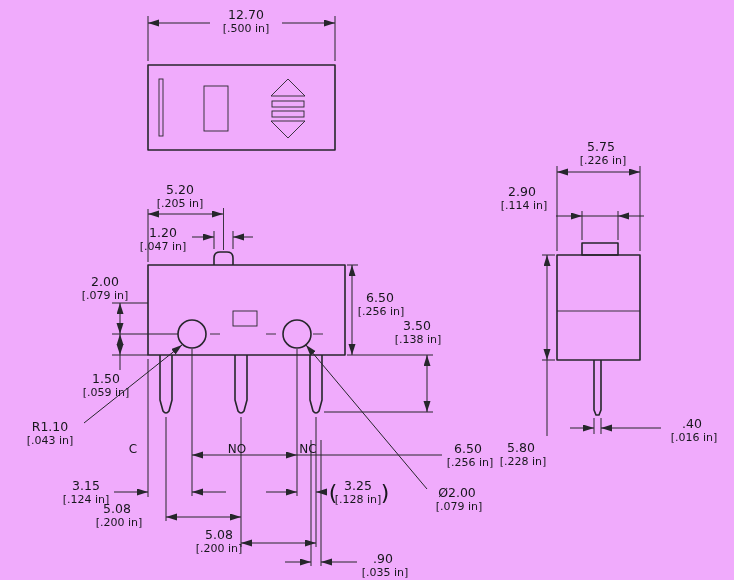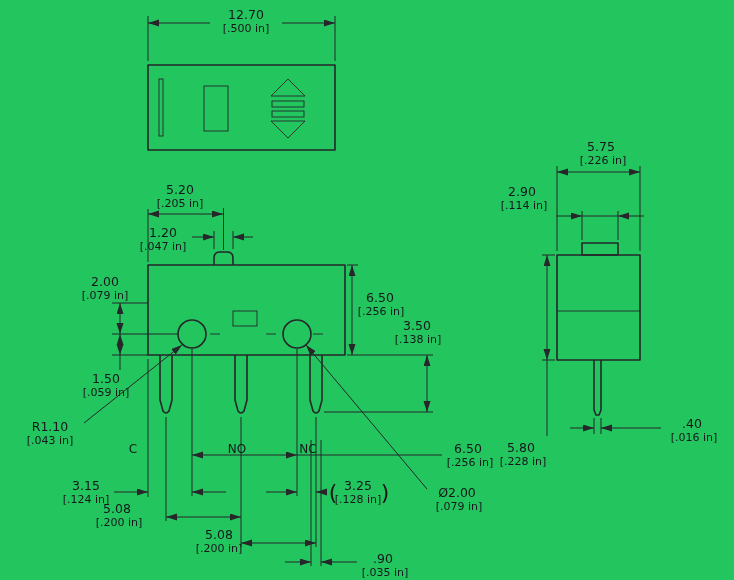--- a/index.html
+++ b/index.html
@@ -1,16 +1,16 @@
 <!DOCTYPE html>
 <html><head>
 <meta charset="utf-8">
 <style>
   html,body{margin:0;padding:0;background:#fff;}
-  #stage{position:relative;width:734px;height:580px;background:#22c55e;overflow:hidden;
+  #stage{position:relative;width:734px;height:580px;background:#f0abfc;overflow:hidden;
          font-family:"DejaVu Sans","Liberation Sans",sans-serif;}
   svg{position:absolute;left:0;top:0;}
   .out{fill:none;stroke:#26262b;stroke-width:1.6;stroke-linejoin:round;}
   .dim{fill:none;stroke:#26262b;stroke-width:1;}
   .thin{fill:none;stroke:#26262b;stroke-width:0.9;}
   text{fill:#17171c;}
   .mm{font-size:12.5px;text-anchor:middle;}
   .in{font-size:11px;text-anchor:middle;}
   .term{font-size:12px;text-anchor:middle;}
   .paren{font-size:22px;text-anchor:middle;fill:#17171c;}

